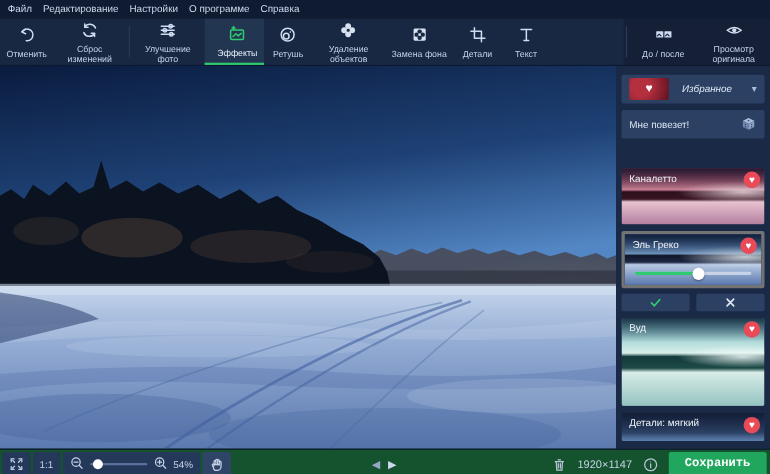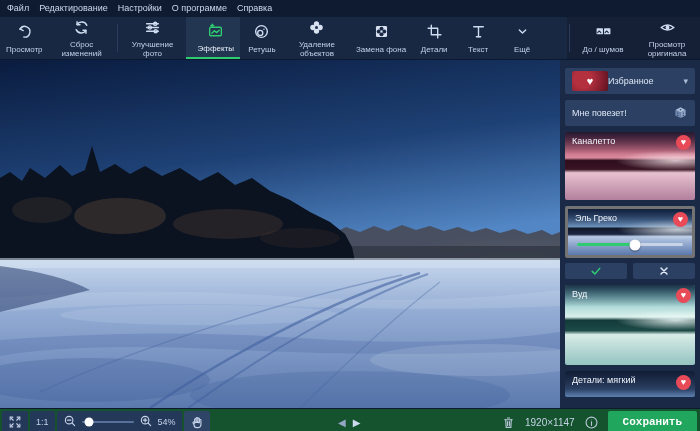--- a/index.html
+++ b/index.html
@@ -47,29 +47,29 @@
   .side-tile {
     background:#2c4063; border-radius:2px; height:26px; flex:0 0 auto;
     display:flex; align-items:center; color:#dce6f4; font-size:9px; padding:0 7px;
   }
   .cat-thumb {
     width:36px; height:20px; border-radius:2px; flex:0 0 auto;
     background:radial-gradient(circle at 30% 40%, #b5303f 0 30%, #7e1c2c 75%, #5d1220 100%);
     display:flex; align-items:center; justify-content:center;
     color:#fff; font-size:11px; line-height:1;
   }
-  .cat-label { flex:1; margin-left:0; }
+  .cat-label { flex:1; margin-left:12px;font-style:italic; }
   .chev { color:#aebdd6; font-size:9px; }
   .lucky-label { flex:1; }
 
   .fx-card {
     position:relative; border-radius:2px; overflow:hidden; flex:0 0 auto;
   }
   .fx-thumb { position:absolute; inset:0; }
-  .card-canaletto { height:68px; }
+  .card-canaletto { height:51px;margin-top:21px; }
   .card-canaletto .fx-thumb {
     background:
       radial-gradient(ellipse 60px 10px at 85% 42%, rgba(255,235,240,.8), rgba(255,235,240,0)),
       linear-gradient(180deg,#8e2743 0%,#d9899c 38%,#2e0d1c 42%,#3a1524 55%,#e8c2d0 60%,#b27f9d 100%);
   }
   .card-elgreco { height:52px; border:3px solid #737373; }
   .card-elgreco .fx-thumb {
     background:
       radial-gradient(ellipse 60px 10px at 88% 44%, rgba(235,243,250,.85), rgba(235,243,250,0)),
       linear-gradient(180deg,#27497e 0%,#7fa9d6 38%,#11182b 42%,#1c2742 55%,#b7c9e4 60%,#5a78ad 100%);
@@ -152,21 +152,21 @@
   <span class="menu-item">О программе</span>
   <span class="menu-item">Справка</span>
 </div>
 
 <div class="toolbar">
   <div class="tool-btn">
     <span><svg viewBox="0 0 16 16">
           <path d="M6.6 3.2 L3.6 5.6 L6.8 7.2"></path>
           <path d="M3.8 5.7 A5 5 0 1 1 7.4 13.2"></path>
         </svg></span>
-    <span>Просмотр</span>
+    <span>Отменить</span>
   </div>
   <div class="tool-btn">
     <span><svg viewBox="0 0 16 16">
           <path d="M13 6 A5.2 5.2 0 0 0 3.8 5.2"></path>
           <path d="M3.8 2.6 V5.4 H6.6"></path>
           <path d="M3 10 A5.2 5.2 0 0 0 12.2 10.8"></path>
           <path d="M12.2 13.4 V10.6 H9.4"></path>
         </svg></span>
     <span>Сброс изменений</span>
   </div>
@@ -232,40 +232,34 @@
         </svg></span>
     <span>Детали</span>
   </div>
   <div class="tool-btn">
     <span><svg viewBox="0 0 16 16">
           <path d="M3.5 3.5 H12.5"></path>
           <path d="M8 3.5 V13"></path>
           <path d="M6 13 H10"></path>
         </svg></span>
     <span>Текст</span>
-  </div>
-  <div class="tool-btn">
-    <span><svg viewBox="0 0 16 16">
-          <path d="M5 6.5 L8 9.5 L11 6.5"></path>
-        </svg></span>
-    <span>Ещё</span>
   </div>
 
   <div class="toolbar-right">
     <div class="tb-divider"></div>
     <div class="tool-btn" style="min-width:62px;">
       <span><svg viewBox="0 0 16 16">
             <g fill="#cfdcf0" stroke="none">
               <rect x="1.5" y="5" width="6" height="5.5" rx="0.5"></rect>
               <rect x="8.5" y="5" width="6" height="5.5" rx="0.5"></rect>
             </g>
             <path d="M2.5 9 L4 7.5 L5.5 9" stroke="#182742" stroke-width="1"></path>
             <path d="M9.5 9 L11 7.5 L12.5 9" stroke="#182742" stroke-width="1"></path>
           </svg></span>
-      <span>До / шумов</span>
+      <span>До / после</span>
     </div>
     <div class="tool-btn" style="min-width:58px;text-align:center;">
       <span><svg viewBox="0 0 16 16">
             <path d="M2 8 Q8 3.2 14 8 Q8 12.8 2 8 Z"></path>
             <circle cx="8" cy="8" r="1.8" fill="#cfdcf0" stroke="none"></circle>
           </svg></span>
       <span>Просмотр оригинала</span>
     </div>
   </div>
 </div>

